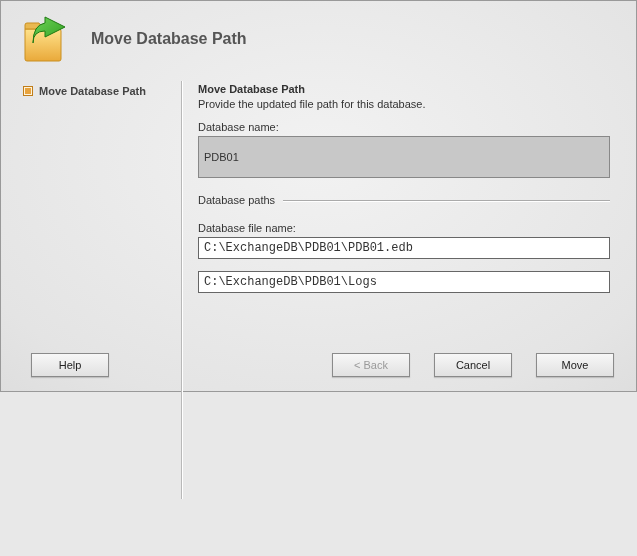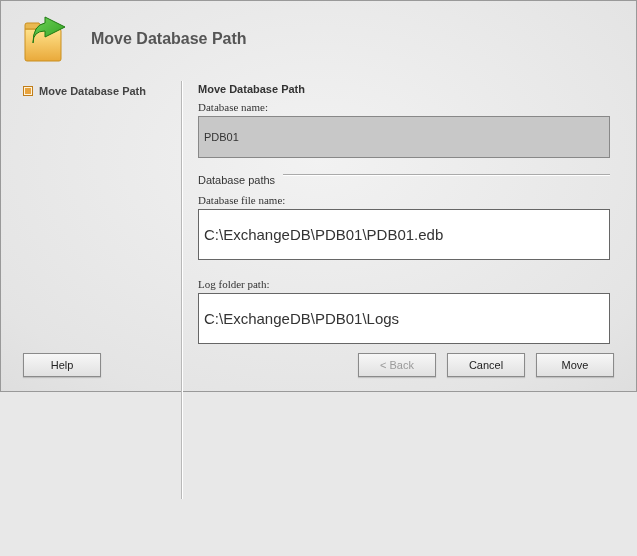--- a/index.html
+++ b/index.html
@@ -73,79 +73,79 @@
     padding-right: 26px;
     color: #333;
   }
   .main h2 {
     font-size: 11px;
     font-weight: bold;
     margin: 2px 0 2px 0;
     color: #333;
   }
   .main p { margin: 2px 0 10px 0; line-height: 1.3; }
-  .field-label { margin: 6px 0 3px 0; font-family: Liberation Serif, serif; }
+  .field-label { margin: 6px 0 3px 0; }
   .ro-input {
     width: 100%;
     border: 1px solid #888;
     background: #c8c8c8;
     padding: 14px 5px;
     font-family: inherit;
     font-size: 11px;
     color: #333;
   }
   .edit-input {
     width: 100%;
     border: 1px solid #666;
     background: #fff;
-    padding: 16px 5px;
-    font-family: Liberation Sans, sans-serif;
-    font-size: 15px;
+    padding: 3px 5px;
+    font-family: Liberation Mono, monospace;
+    font-size: 12px;
     color: #333;
   }
   .group-header {
     display: flex;
-    align-items: flex-start;
+    align-items: center;
     gap: 8px;
-    margin: 16px 0 8px 0;
+    margin: 16px 0 16px 0;
     color: #333;
   }
   .group-header .line {
     flex: 1;
     height: 1px;
     background: #aaa;
     box-shadow: 0 1px 0 #fff;
   }
   .button-bar {
     position: absolute;
     bottom: 14px;
     left: 22px;
     right: 22px;
     display: flex;
     align-items: center;
   }
   .spacer { flex: 1; }
   .btn {
     min-width: 78px;
     height: 24px;
-    margin-left: 11px;
+    margin-left: 24px;
     font-family: inherit;
     font-size: 11px;
     background: linear-gradient(#f7f7f7, #e1e1e1);
     border: 1px solid #8a8a8a;
     color: #222;
     cursor: pointer;
     padding: 0 10px;
     box-shadow: 0 1px 1px rgba(0,0,0,0.15);
   }
   .btn:disabled {
     color: #9a9a9a;
     cursor: default;
   }
-  .btn.help { margin-left: 0; }
+  .btn.help { margin-left: 8px; }
 </style>
 </head>
 <body>
 
 <div class="dialog">
 
   <div class="header">
     <span>
       <svg width="54" height="54" viewBox="0 0 54 54">
         <defs>
@@ -171,35 +171,35 @@
       <div class="step active">
         <span class="step-icon"></span>
         <span>Move Database Path</span>
       </div>
     </div>
 
     <div class="divider"></div>
 
     <div class="main">
       <h2>Move Database Path</h2>
+      <p>Provide the updated file path for this database.</p>
 
       <div class="field-label">Database name:</div>
       <input class="ro-input" readonly="" value="PDB01" style="">
 
       <div class="group-header">
         <span>Database paths</span>
         <span class="line"></span>
       </div>
 
       <div class="field-label">Database file name:</div>
       <input class="edit-input" type="text" value="C:\ExchangeDB\PDB01\PDB01.edb" style="">
 
       <div style="height:12px"></div>
 
-      <div class="field-label">Log folder path:</div>
       <input class="edit-input" type="text" value="C:\ExchangeDB\PDB01\Logs" style="">
     </div>
   </div>
 
   <div class="button-bar">
     <button class="btn help">Help</button>
     <span class="spacer"></span>
     <button class="btn" disabled="">&lt; Back</button>
     <button class="btn">Cancel</button>
     <button class="btn">Move</button>

